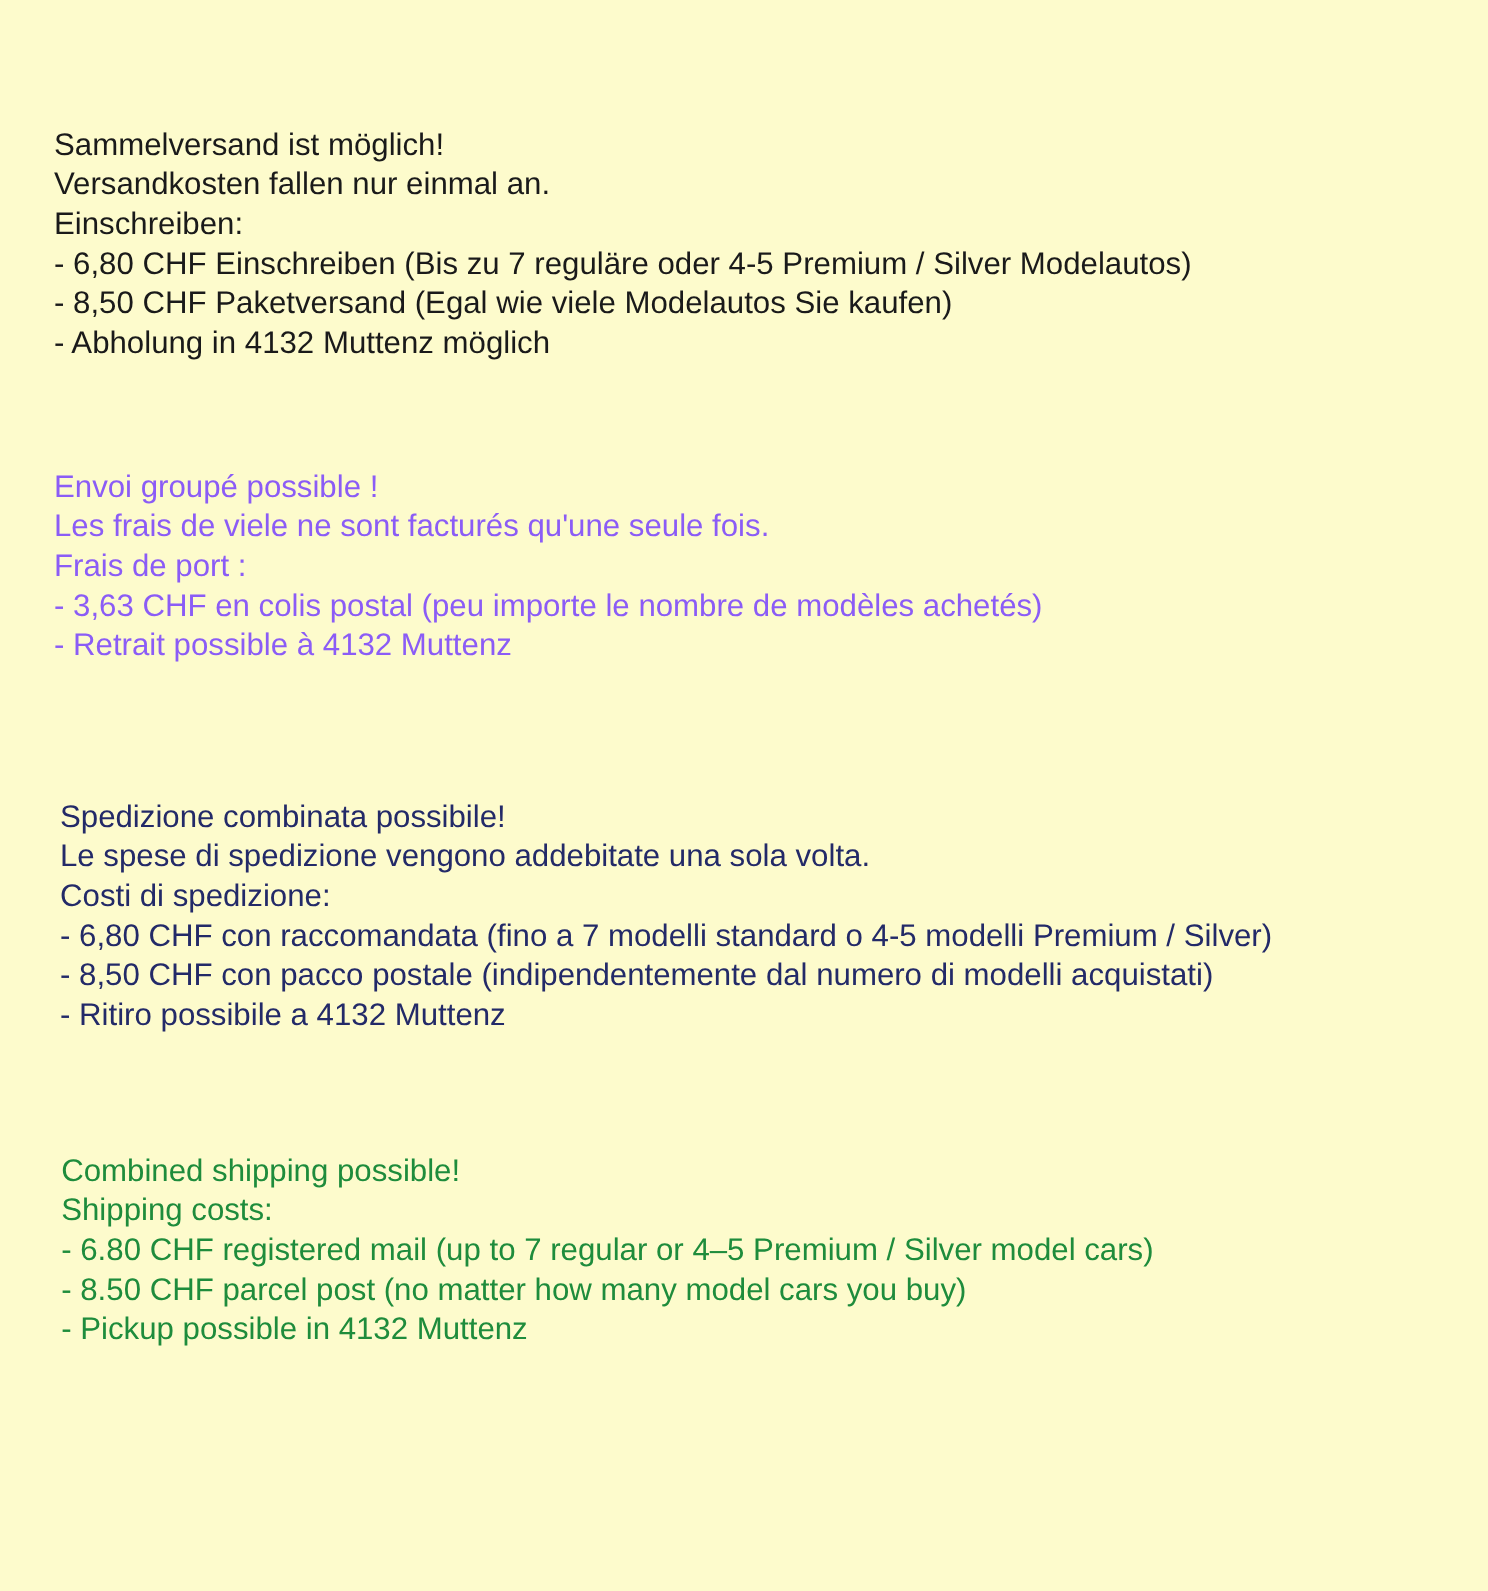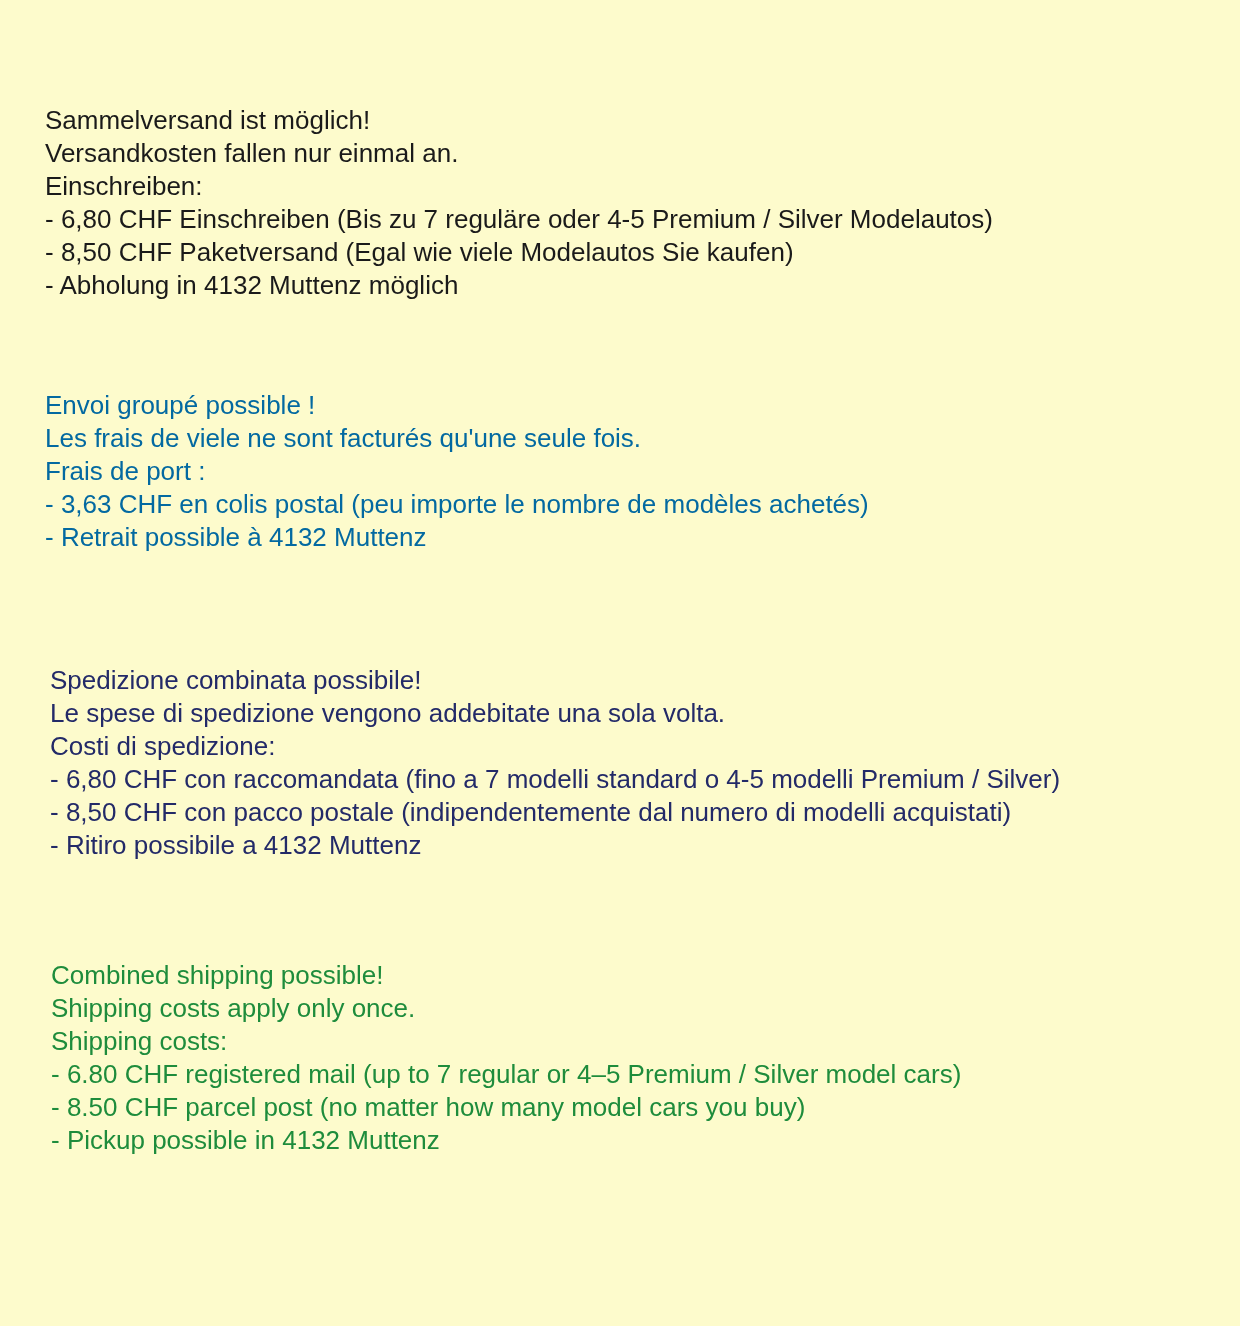--- a/index.html
+++ b/index.html
@@ -40,39 +40,38 @@
 
   <section class="block block-german" style="color: rgb(26, 26, 26);">
     <p class="line">Sammelversand ist möglich!</p>
     <p class="line">Versandkosten fallen nur einmal an.</p>
     <p class="line">Einschreiben:</p>
     <p class="line">- 6,80 CHF Einschreiben (Bis zu 7 reguläre oder 4-5 Premium / Silver Modelautos)</p>
     <p class="line">- 8,50 CHF Paketversand (Egal wie viele Modelautos Sie kaufen)</p>
     <p class="line">- Abholung in 4132 Muttenz möglich</p>
   </section>
 
-  <section class="block block-french" style="color: #0369a1;">
+  <section class="block block-french" style="color: #8b5cf6;">
     <p class="line">Envoi groupé possible !</p>
     <p class="line">Les frais de viele ne sont facturés qu'une seule fois.</p>
     <p class="line">Frais de port :</p>
     <p class="line">- 3,63 CHF en colis postal (peu importe le nombre de modèles achetés)</p>
     <p class="line">- Retrait possible à 4132 Muttenz</p>
   </section>
 
   <section class="block block-italian" style="color: rgb(35, 42, 104);">
     <p class="line">Spedizione combinata possibile!</p>
     <p class="line">Le spese di spedizione vengono addebitate una sola volta.</p>
     <p class="line">Costi di spedizione:</p>
     <p class="line">- 6,80 CHF con raccomandata (fino a 7 modelli standard o 4-5 modelli Premium / Silver)</p>
     <p class="line">- 8,50 CHF con pacco postale (indipendentemente dal numero di modelli acquistati)</p>
     <p class="line">- Ritiro possibile a 4132 Muttenz</p>
   </section>
 
   <section class="block block-english" style="color: rgb(30, 140, 60);">
     <p class="line">Combined shipping possible!</p>
-    <p class="line">Shipping costs apply only once.</p>
     <p class="line">Shipping costs:</p>
     <p class="line">- 6.80 CHF registered mail (up to 7 regular or 4–5 Premium / Silver model cars)</p>
     <p class="line">- 8.50 CHF parcel post (no matter how many model cars you buy)</p>
     <p class="line">- Pickup possible in 4132 Muttenz</p>
   </section>
 
 </div>
 
 </body></html>

